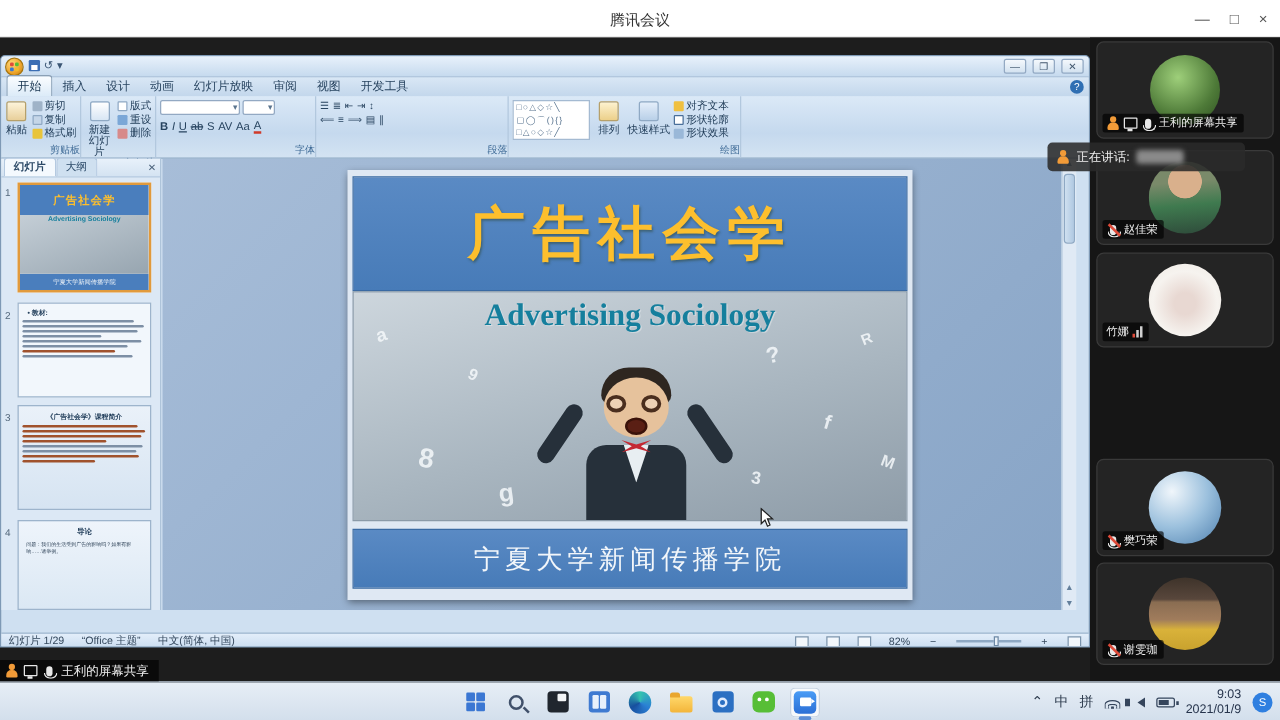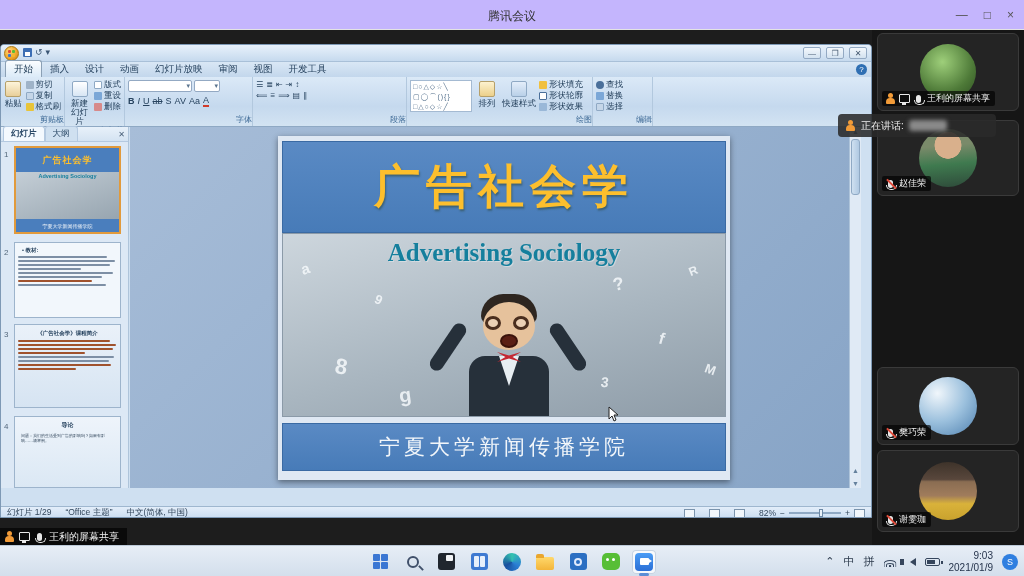--- a/index.html
+++ b/index.html
@@ -2,21 +2,21 @@
 <html><head>
 <meta charset="utf-8">
 <style>
   * { margin:0; padding:0; box-sizing:border-box; }
   html,body { width:1024px; height:576px; overflow:hidden; }
   body { font-family:"Liberation Sans","DejaVu Sans",sans-serif; }
   .screen { position:relative; width:1024px; height:576px; background:#1d1d1d; overflow:hidden; }
   .ab { position:absolute; }
 
   
-  .tm-bar { left:0; top:0; width:1024px; height:30px; background:#c4b5fd; border-bottom:1px solid #e3e3e3; }
+  .tm-bar { left:0; top:0; width:1024px; height:30px; background:#ffffff; border-bottom:1px solid #e3e3e3; }
   .tm-title { left:0; right:0; top:8px; text-align:center; font-size:12px; color:#333; }
   .tm-ctrls { right:10px; top:8px; display:flex; gap:16px; color:#555; font-size:12px; }
   .tm-ctrls span { cursor:default; line-height:14px; }
 
   
   .stage { left:0; top:30px; width:1024px; height:515px; background:#1d1d1d; }
 
   
   .ppt { left:0; top:14px; width:872px; height:474px; background:#cfe0f1; border:1px solid #7e99b5; border-radius:4px 4px 0 0; overflow:hidden; }
   .ppt-tb { left:0; top:0; width:100%; height:17px; background:linear-gradient(#e8f1fb,#c6daee); border-bottom:1px solid #a9c0d8; }
@@ -84,21 +84,21 @@
   .mouth { left:67px; top:40px; width:18px; height:14px; background:#5a1f14; border-radius:50%; border:2px solid #3a120a; }
   .bow { left:64px; top:58px; width:24px; height:10px; background:#c42833; clip-path:polygon(0 0,35% 50%,0 100%,50% 65%,100% 100%,65% 50%,100% 0,50% 35%); }
   .suit { left:36px; top:62px; width:80px; height:62px; background:#26303a; border-radius:16px 16px 0 0; }
   .shirt { left:66px; top:62px; width:20px; height:30px; background:#e8eef2; clip-path:polygon(0 0,100% 0,50% 100%); }
   .armL { left:8px; top:26px; width:14px; height:54px; background:#26303a; border-radius:7px; transform:rotate(34deg); }
   .armR { left:128px; top:26px; width:14px; height:54px; background:#26303a; border-radius:7px; transform:rotate(-34deg); }
 
   .notes { left:129px; top:361px; width:719px; height:17px; background:#fff; border-top:2px solid #9fb7cf; font-size:9.5px; color:#8a8a8a; padding:3px 0 0 6px; }
   .sbar { left:0; top:461px; width:100%; height:13px; background:linear-gradient(#e3eefa,#c9dcf0); border-top:1px solid #9fb7cf; display:flex; align-items:center; font-size:8.5px; color:#33475c; gap:14px; padding:0 6px; }
   .sbar .grow { flex:1; }
-  .zbox { display:flex; align-items:center; gap:4px;text-align:center; }
+  .zbox { display:flex; align-items:center; gap:16px;text-align:center; }
   .ztrack { width:52px; height:2px; background:#8fa9c4; position:relative; }
   .zthumb { position:absolute; left:30px; top:-3px; width:4px; height:8px; background:#e9f1f9; border:1px solid #6d89a6; }
   .viewic { width:11px; height:9px; border:1px solid #7b94ad; background:#f2f7fc; display:inline-block; }
 
   
   .toast { left:838px; top:84px; width:158px; height:23px; background:rgba(42,42,42,.88); border-radius:4px; display:flex; align-items:center; gap:5px; padding:0 7px; z-index:40; }
   .toast .txt { color:#eee; font-size:10px; }
   .blur-name { width:38px; height:11px; background:#8a8a8a; border-radius:3px; filter:blur(2px); }
   .personic { width:11px; height:11px; flex:none; position:relative; }
   .personic:before { content:""; position:absolute; left:3px; top:0; width:5px; height:5px; border-radius:50%; background:#f29b38; }
@@ -317,54 +317,35 @@
                 <span class="bi" style="background:linear-gradient(#fdf2cf,#ecd08a);border:1px solid #b6a06a"></span>
                 <span>排列</span>
               </div>
             <div class="bigbtn" style="width:34px">
                 <span class="bi" style="background:linear-gradient(#e4eefa,#b9d0e8);border:1px solid #8fa9c4"></span>
                 <span>快速样式</span>
               </div>
             <div class="smallcol">
               <span class="sbtn">
                   <i class="i8" style="background:#f0c040"></i>
-                  <span>形状填充</span>
+                  <span>对齐文本</span>
                 </span>
               <span class="sbtn">
                   <i class="i8" style="background:#fff;border:1px solid #4a6f9a"></i>
                   <span>形状轮廓</span>
                 </span>
               <span class="sbtn">
                   <i class="i8" style="background:#9ab8d8"></i>
                   <span>形状效果</span>
                 </span>
             </div>
           </div>
           <div class="rl">绘图</div>
         </div>
 
-        <div class="rg" style="width:60px">
-          <div class="rb">
-            <div class="smallcol">
-              <span class="sbtn">
-                  <i class="i8" style="background:#4a6f9a;border-radius:50%"></i>
-                  <span>查找</span>
-                </span>
-              <span class="sbtn">
-                  <i class="i8" style="background:#7ba7d7"></i>
-                  <span>替换</span>
-                </span>
-              <span class="sbtn">
-                  <i class="i8" style="background:#c5d6e8;border:1px solid #8fa9c4"></i>
-                  <span>选择</span>
-                </span>
-            </div>
-          </div>
-          <div class="rl">编辑</div>
-        </div>
         <div class="rg" style="flex:1;border-right:none"></div>
       </div>
 
       <div class="ab body-area">
 
         <div class="ab lpanel">
           <div class="ab ltabs">
             <span class="ltab active">幻灯片</span>
             <span class="ltab">大纲</span>
             <span class="lclose">✕</span>
@@ -515,20 +496,31 @@
       </div>
 
       <div class="tile" style="top:90px;height:76px">
         <div class="av" style="width:58px;height:58px;background:radial-gradient(circle at 50% 28%,#d9b08c 0 26%,transparent 27%),linear-gradient(175deg,#7a8a6a 30%,#3f7a4f 60%,#2e4a3a)"></div>
         <div class="nlabel">
           <span class="micic micmute"></span>
           <span class="t">赵佳荣</span>
         </div>
       </div>
 
+      <div class="tile" style="top:172px;height:76px">
+        <div class="av" style="width:58px;height:58px;background:radial-gradient(circle at 50% 55%,#e8d8d2 0 20%,#f6f3ef 60%,#efe9e2)"></div>
+        <div class="nlabel">
+          <span class="t">竹娜</span>
+          <span class="sig">
+              <b></b>
+              <b></b>
+              <b></b>
+            </span>
+        </div>
+      </div>
 
 
       <div class="tile" style="top:420px;height:82px">
         <div class="av" style="width:58px;height:58px;background:linear-gradient(180deg,#3e332a 0%,#6e584622 30%,#8a6d52 34%,#a07c5c 58%,#d9b23a 72%,#c9a22e);background-color:#55443a"></div>
         <div class="nlabel">
           <span class="micic micmute"></span>
           <span class="t">谢雯珈</span>
         </div>
       </div>
 

